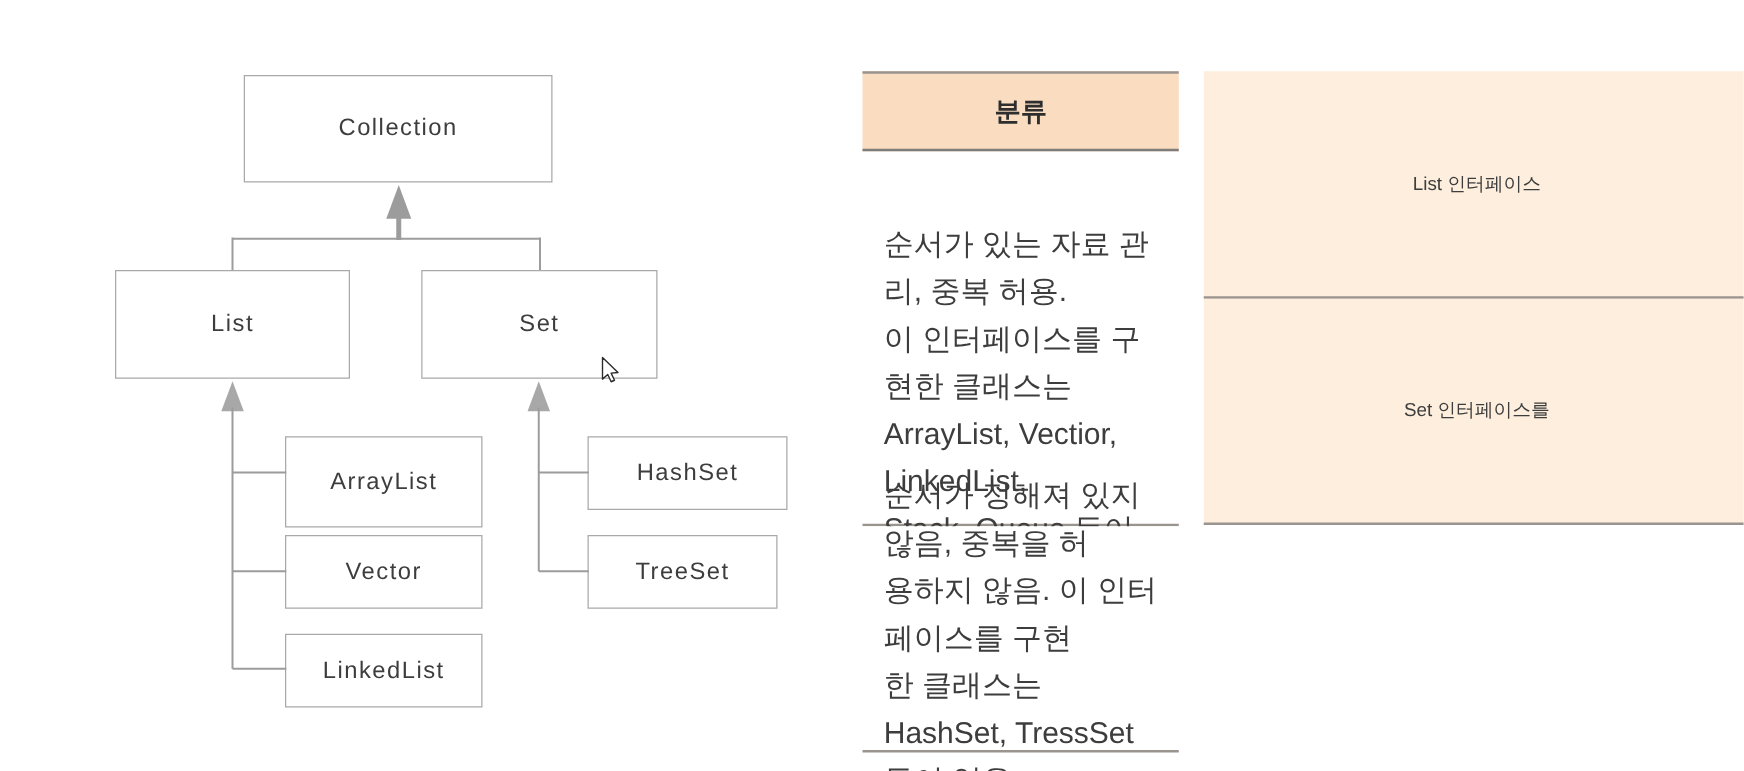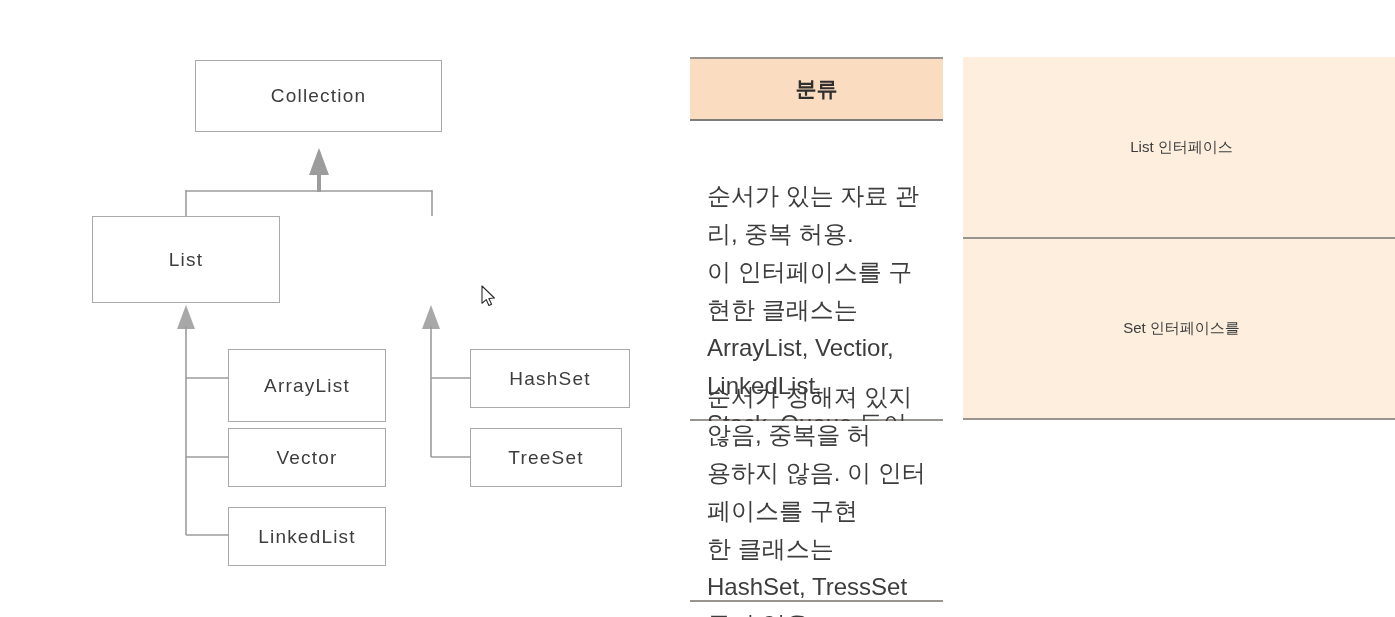--- a/index.html
+++ b/index.html
@@ -19,21 +19,21 @@
     background: #ffffff;
     border: 1px solid var(--box-border, #a9a9a9);
     display: flex;
     align-items: center;
     justify-content: center;
     font-size: 19px;
     letter-spacing: 1.2px;
     color: var(--text-primary, #3d3d3d);
     box-sizing: border-box;
   }
-  .node-collection { left: 195px; top: 60px;  width: 247px; height: 72px; }
+  .node-collection { left: 195px; top: 60px;  width: 247px; height: 86px; }
   .node-list       { left: 92px;  top: 216px; width: 188px; height: 87px; }
   .node-set        { left: 337px; top: 216px; width: 189px; height: 87px; }
   .node-arraylist  { left: 228px; top: 349px; width: 158px; height: 73px; }
   .node-vector     { left: 228px; top: 428px; width: 158px; height: 59px; }
   .node-linkedlist { left: 228px; top: 507px; width: 158px; height: 59px; }
   .node-hashset    { left: 470px; top: 349px; width: 160px; height: 59px; }
   .node-treeset    { left: 470px; top: 428px; width: 152px; height: 59px; }
   .connector-svg { position: absolute; left: 0; top: 0; pointer-events: none; z-index: 3; }
 
   
@@ -84,20 +84,21 @@
 </style>
 </head>
 <body>
 
 <div class="stage">
 
   <div class="diagram">
 
     <div class="node node-collection">Collection</div>
     <div class="node node-list">List</div>
+    <div class="node node-set">Set</div>
     <div class="node node-arraylist">ArrayList</div>
     <div class="node node-linkedlist">LinkedList</div>
     <div class="node node-vector">Vector</div>
     <div class="node node-hashset">HashSet</div>
     <div class="node node-treeset">TreeSet</div>
 
     <svg class="connector-svg" width="660" height="617" viewBox="0 0 660 617">
 
       <g stroke="#9c9c9c" fill="#9c9c9c">
         <polygon points="319,148 309,175 329,175" stroke="none"></polygon>

